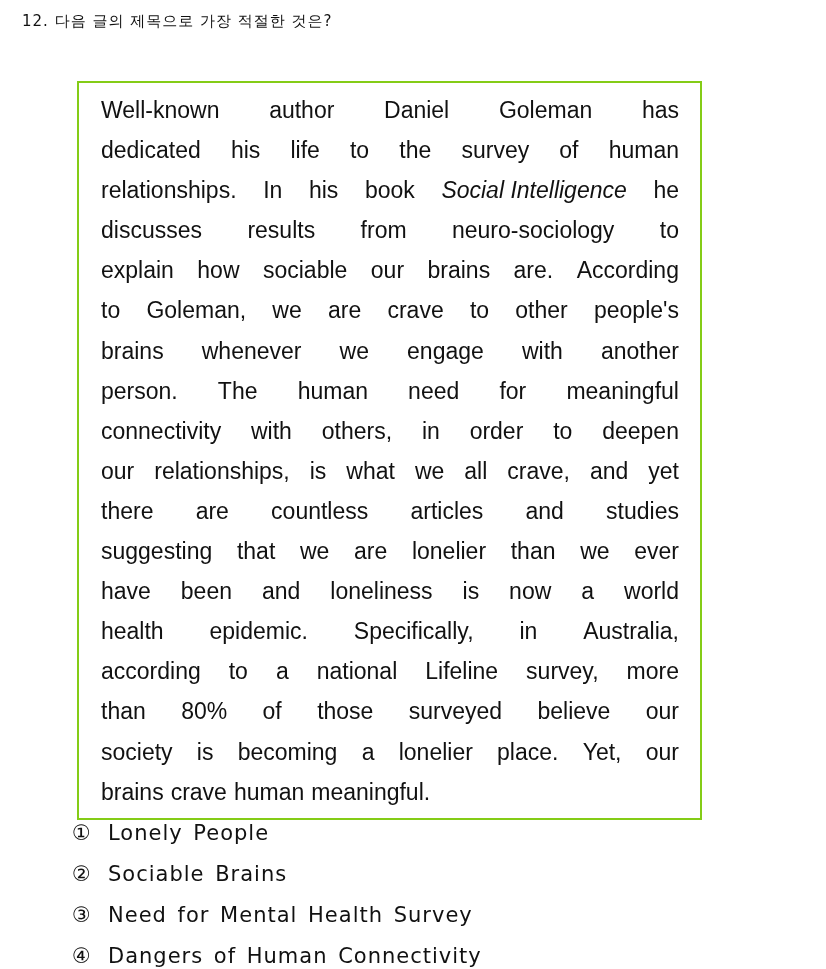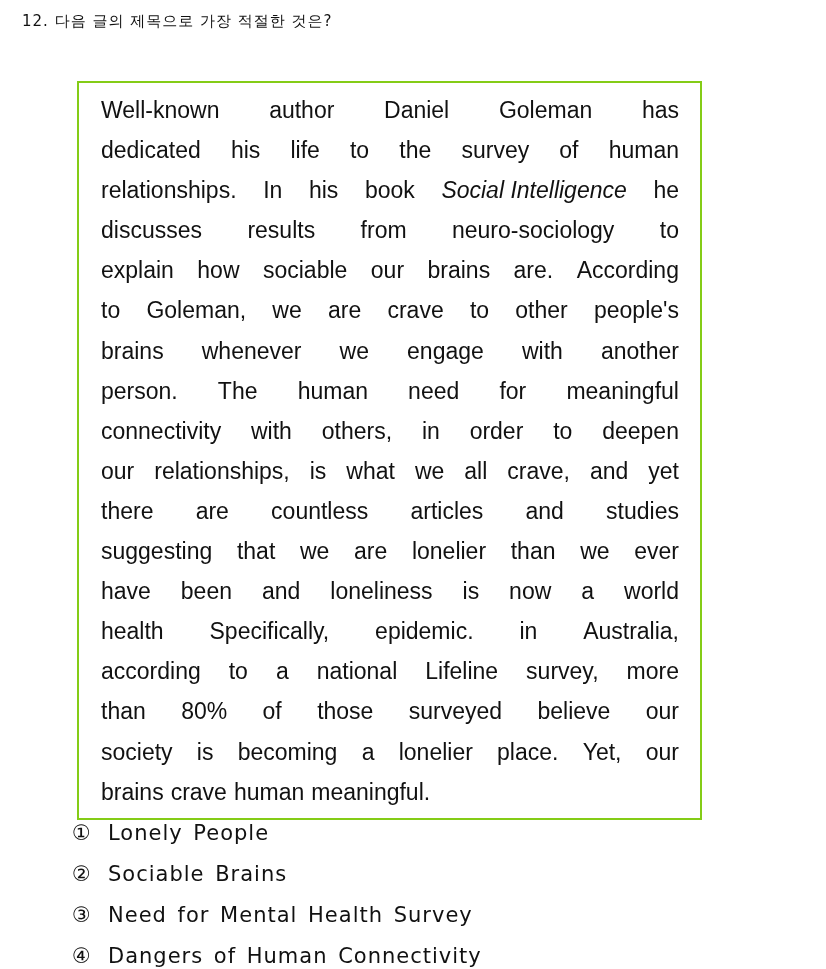--- a/index.html
+++ b/index.html
@@ -201,22 +201,22 @@
         <span>been</span>
         <span>and</span>
         <span>loneliness</span>
         <span>is</span>
         <span>now</span>
         <span>a</span>
         <span>world</span>
       </div>
       <div class="line">
         <span>health</span>
+        <span>epidemic.</span>
         <span>Specifically,</span>
-        <span>epidemic.</span>
         <span>in</span>
         <span>Australia,</span>
       </div>
       <div class="line">
         <span>according</span>
         <span>to</span>
         <span>a</span>
         <span>national</span>
         <span>Lifeline</span>
         <span>survey,</span>

